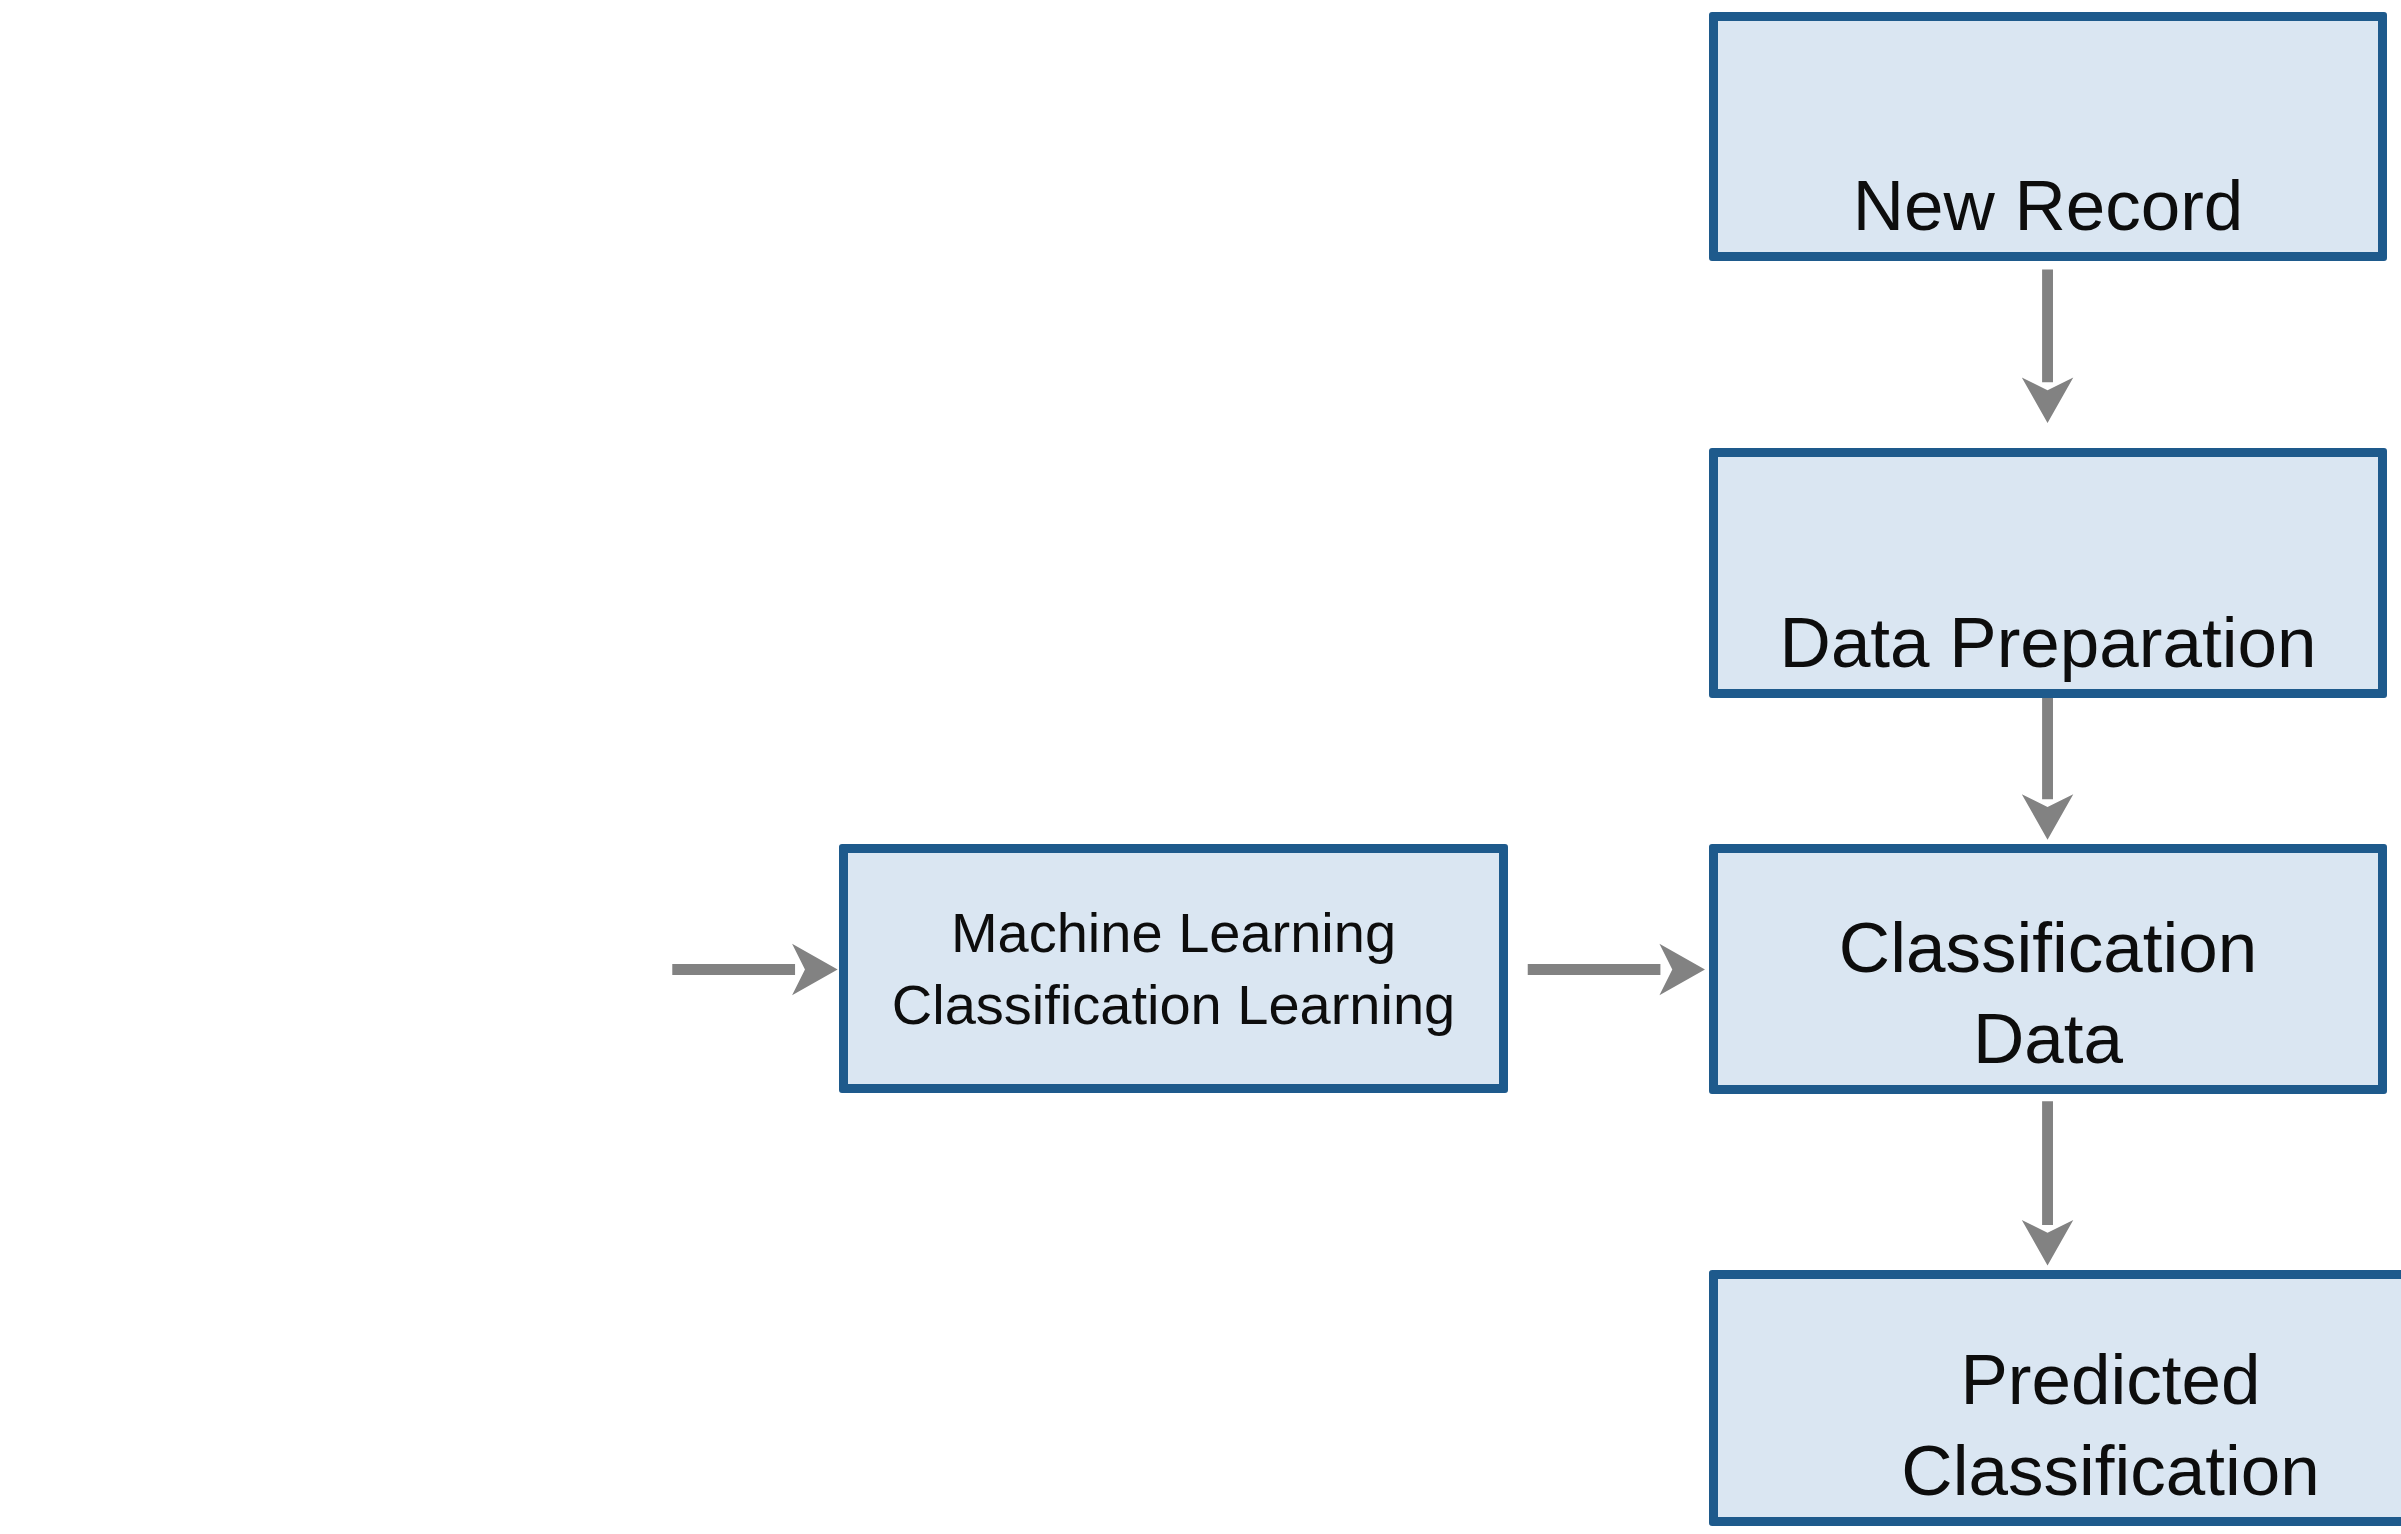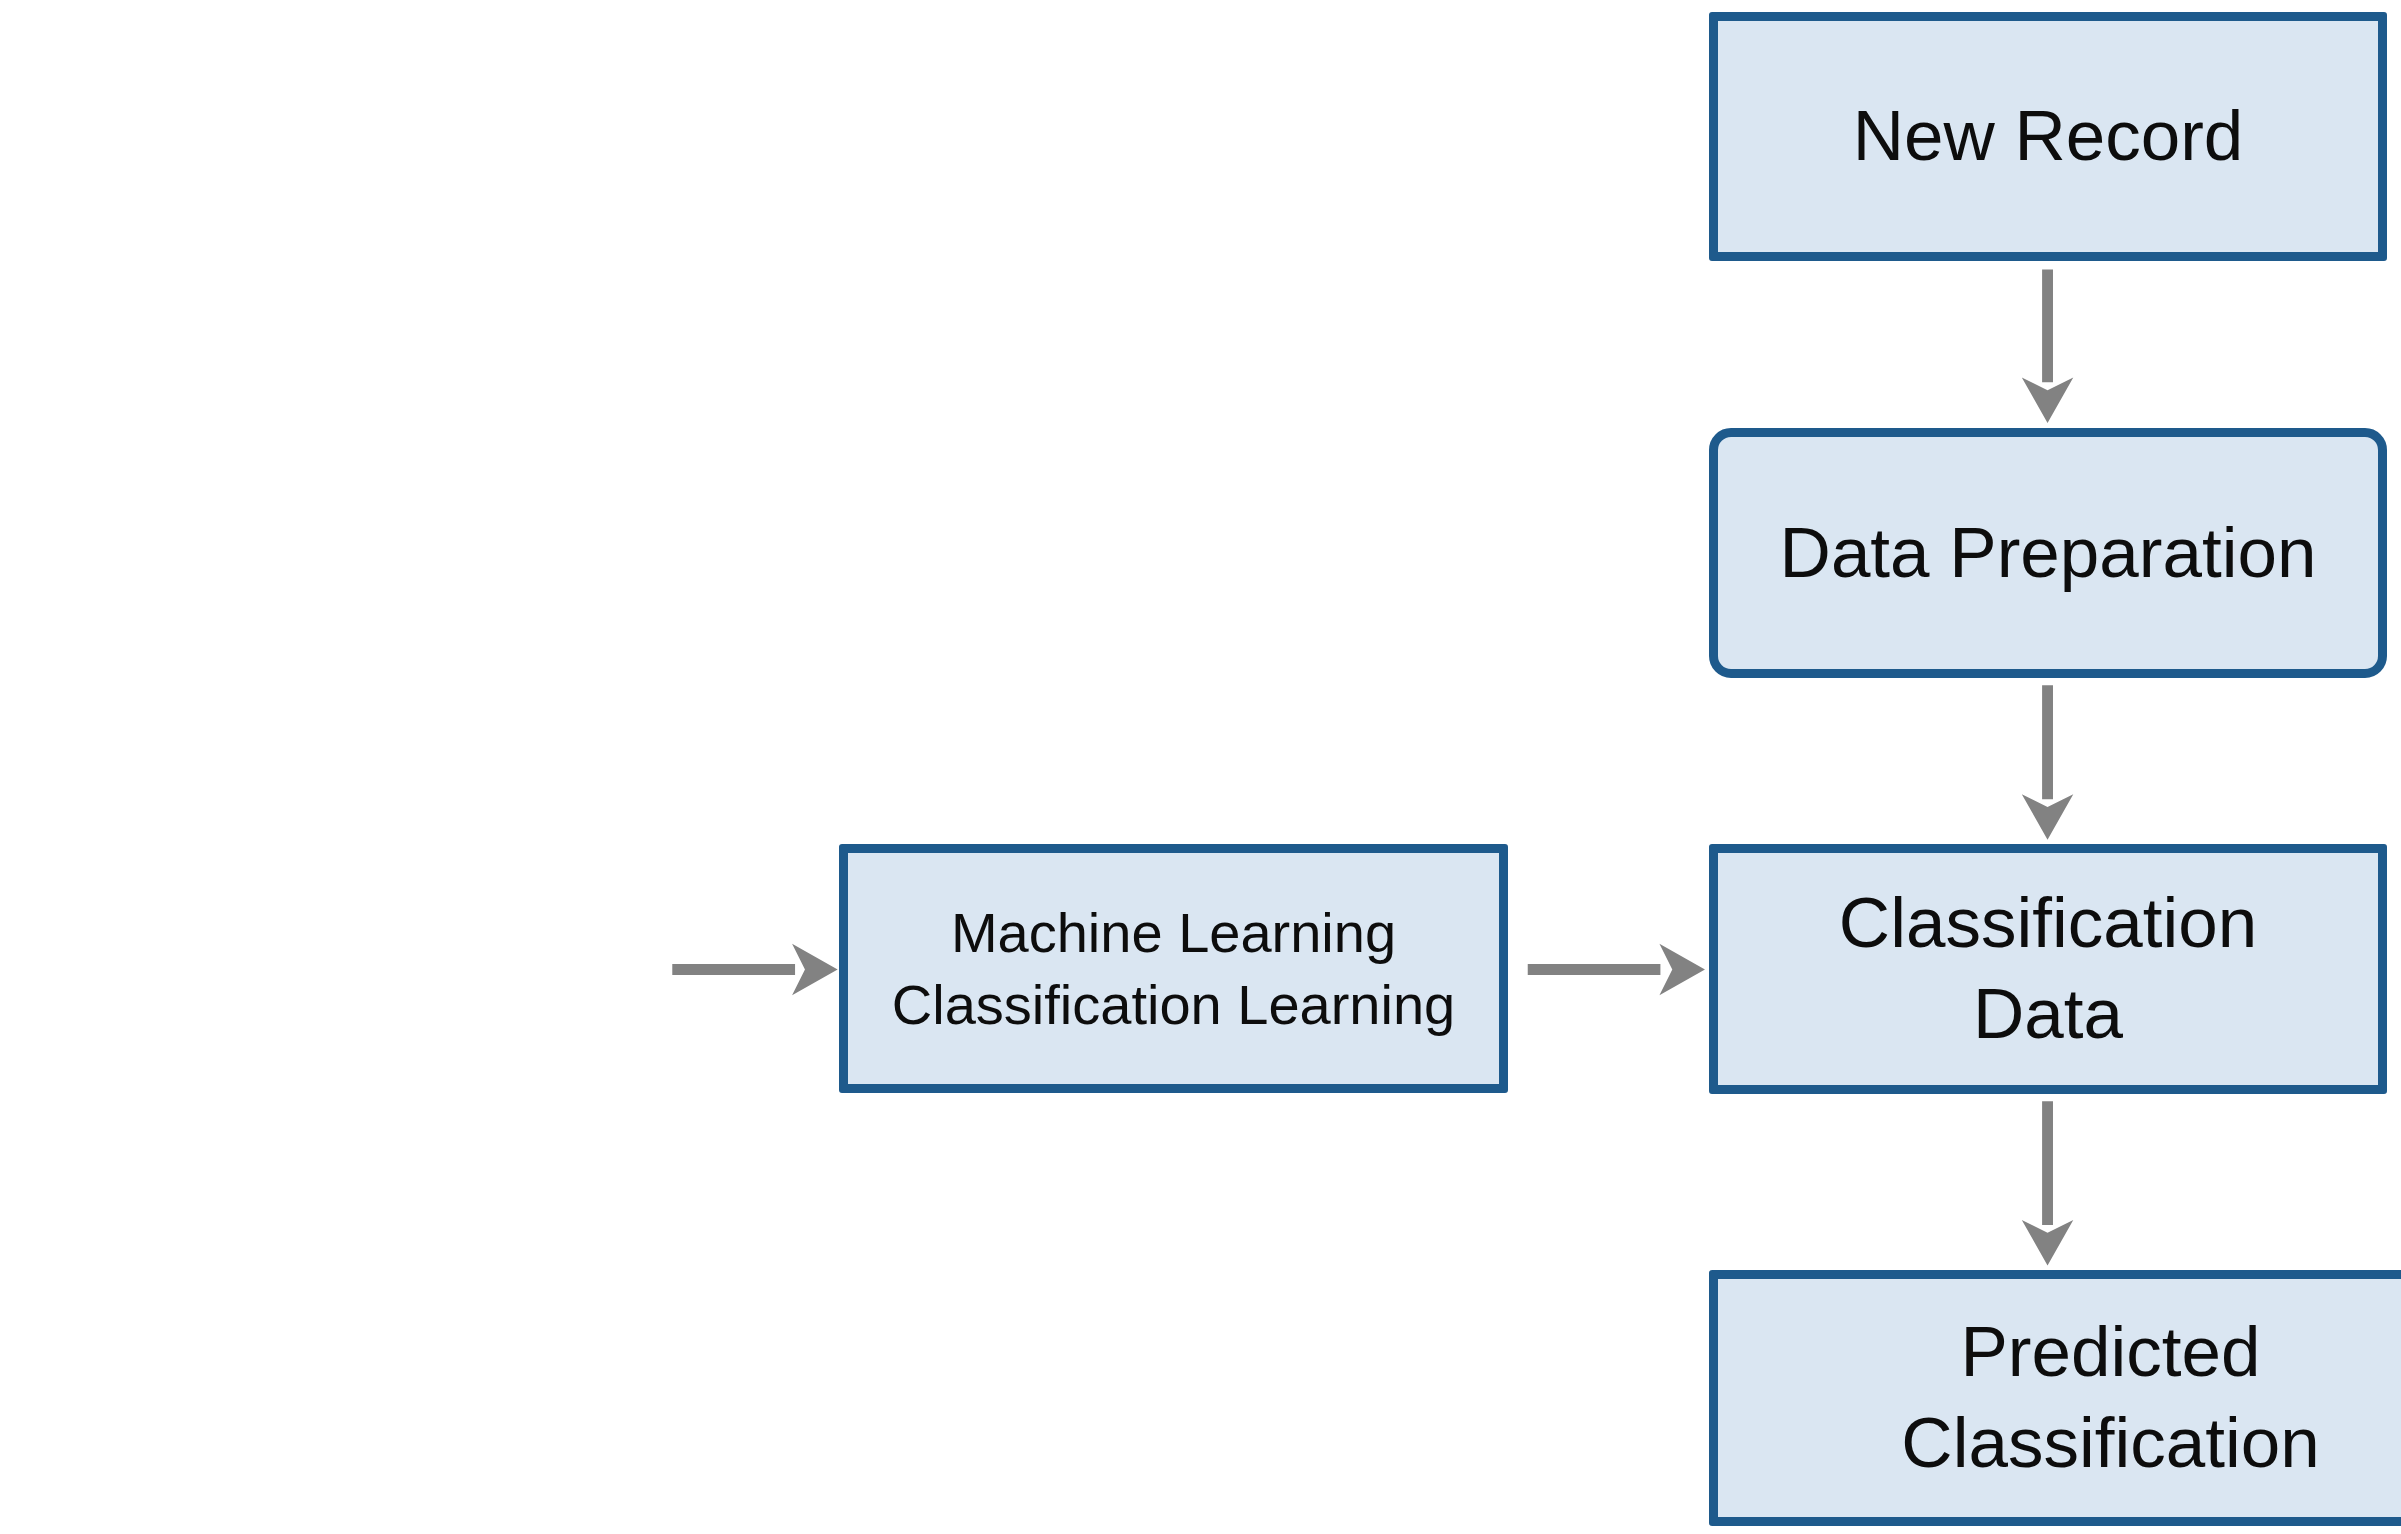--- a/index.html
+++ b/index.html
@@ -26,25 +26,25 @@
     align-items: center;
     justify-content: center;
     text-align: center;
     color: var(--text, #0d0d0d);
     line-height: 1.28;
   }
   .node .line {
     display: block;
     white-space: nowrap;
   }
-  .font-lg { font-size: 71px; }
+  .font-lg { font-size: 71px; justify-content: flex-end; }
   .font-md { font-size: 56px; }
 
   #node-new-record               { left: 1709px; top: 12px;   width: 678px; height: 249px; }
-  #node-data-preparation         { left: 1709px; top: 428px;  width: 678px; height: 250px; border-radius: 22px; }
+  #node-data-preparation         { left: 1709px; top: 448px;  width: 678px; height: 250px; }
   #node-classification-rules     { left: 1709px; top: 844px;  width: 678px; height: 250px; }
   #node-predicted-classification { left: 1709px; top: 1270px; width: 803px; height: 256px; }
   #node-labeled-training-records { left: 8px;    top: 844px;  width: 657px; height: 249px; }
   #node-ml-algorithm             { left: 839px;  top: 844px;  width: 669px; height: 249px; }
 
   #edges {
     position: absolute;
     left: 0;
     top: 0;
     pointer-events: none;

